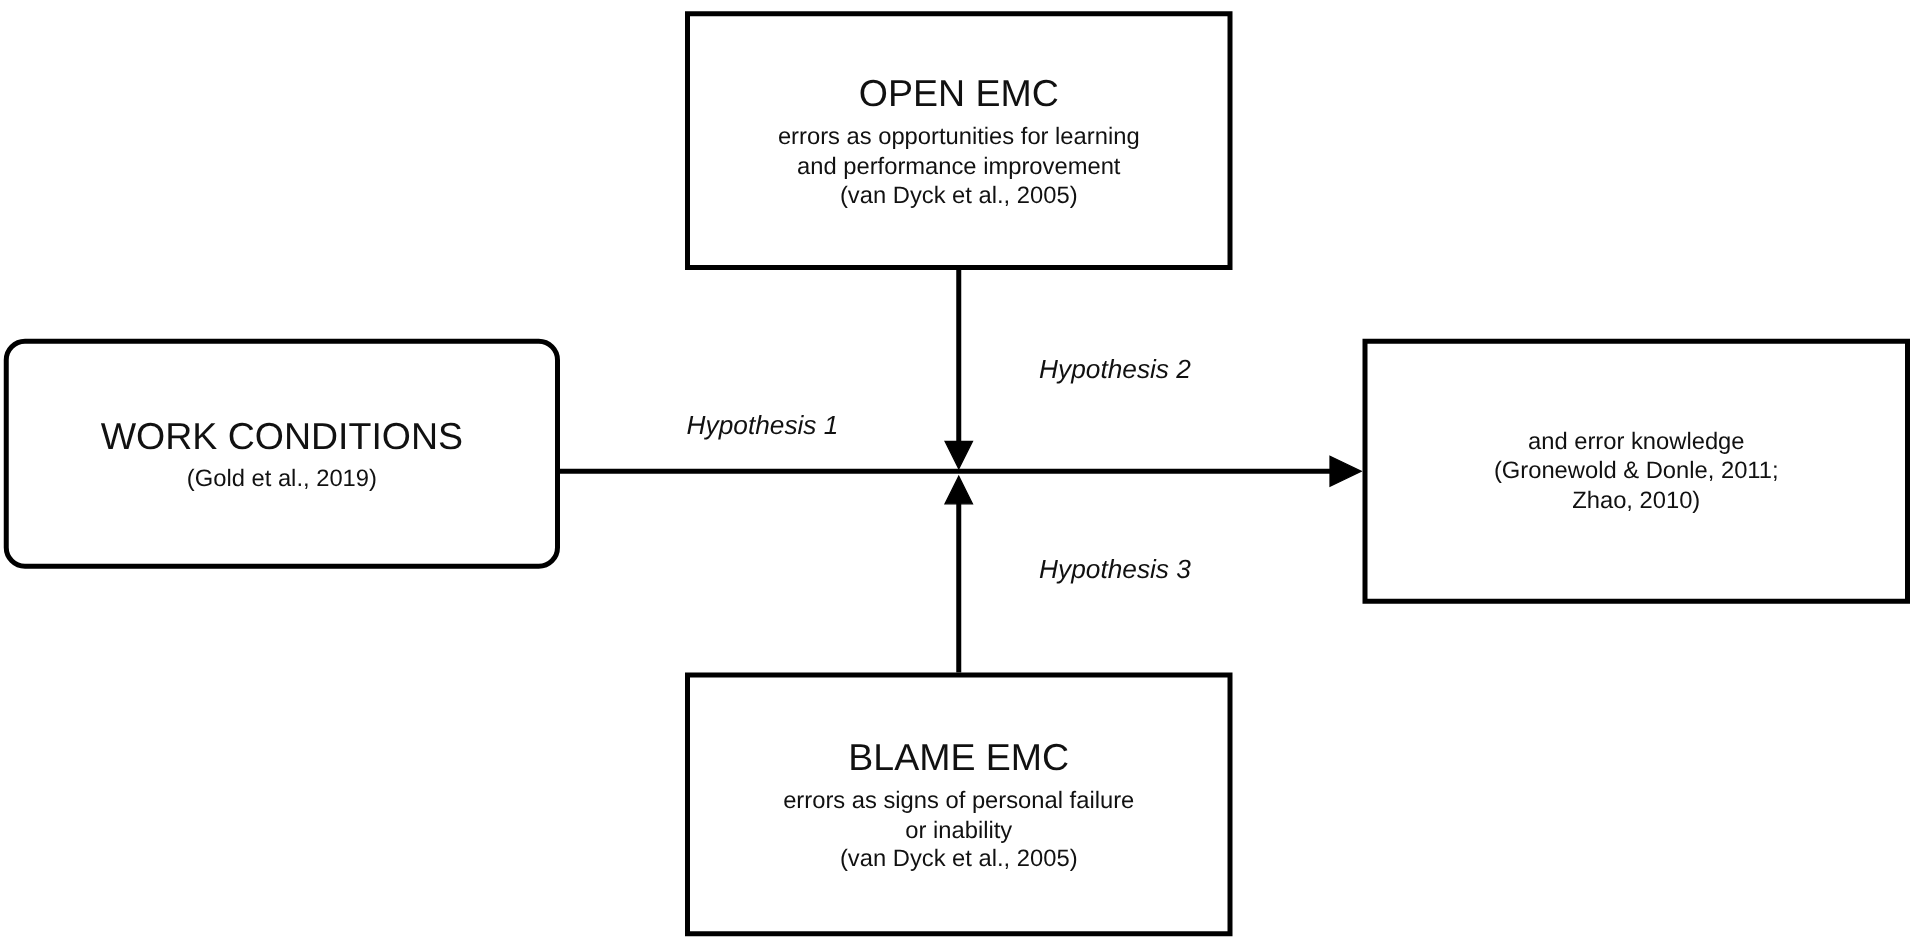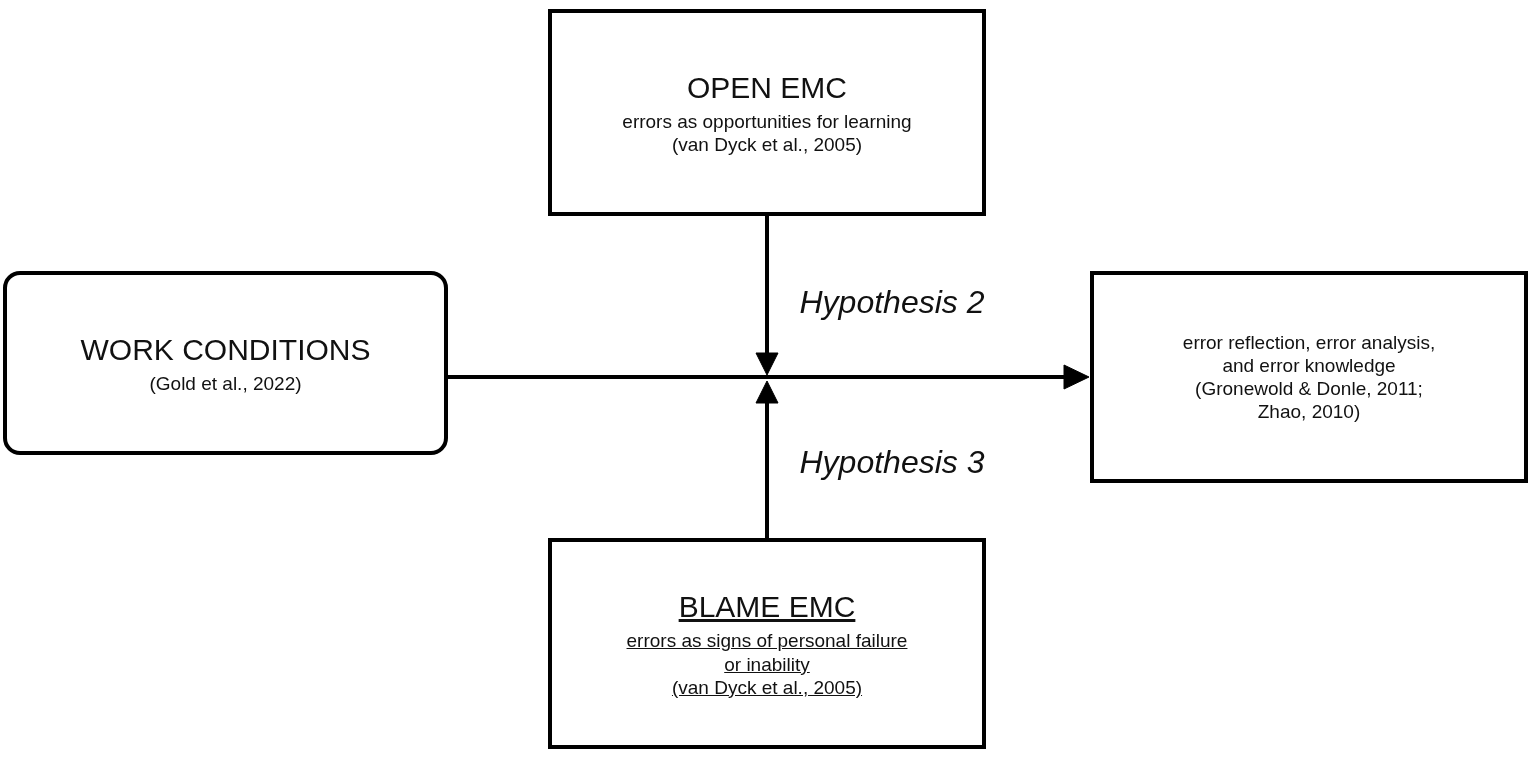--- a/index.html
+++ b/index.html
@@ -50,30 +50,30 @@
     margin-bottom: 4px;
     white-space: nowrap;
   }
   .box-line {
     font-size: 19px;
     line-height: 1.22;
     white-space: nowrap;
   }
   .hyp-label {
     position: absolute;
-    font-size: 32px;
+    font-size: 21px;
     font-style: italic;
     text-align: center;
     width: 240px;
     white-space: nowrap;
   }
   #box-open-emc      { left: 548px;  top: 9px;   width: 438px; height: 207px; }
   #box-work          { left: 3px;    top: 271px; width: 445px; height: 184px; border-radius: 17px; }
   #box-learning      { left: 1090px; top: 271px; width: 438px; height: 212px; }
-  #box-blame         { left: 548px;  top: 538px; width: 438px; height: 211px; text-decoration: underline; }
+  #box-blame         { left: 548px;  top: 538px; width: 438px; height: 211px; }
   #label-hypothesis1 { left: 490px;  top: 329px; }
   #label-hypothesis2 { left: 772px;  top: 284px; }
   #label-hypothesis3 { left: 772px;  top: 444px; }
 </style>
 </head>
 <body>
 
 <div class="canvas">
 
   <svg class="arrow-layer" viewBox="0 0 1535 757">
@@ -87,38 +87,39 @@
     </g>
     <g>
       <line x1="767" y1="540" x2="767" y2="400"></line>
       <polygon points="756,403 767,381 778,403"></polygon>
     </g>
   </svg>
 
   <div class="box" id="box-open-emc">
     <div class="box-title">OPEN EMC</div>
     <div class="box-line">errors as opportunities for learning</div>
+    <div class="box-line">and performance improvement</div>
     <div class="box-line">(van Dyck et al., 2005)</div>
   </div>
 
   <div class="box" id="box-work">
     <div class="box-title">WORK CONDITIONS</div>
-    <div class="box-line">(Gold et al., 2022)</div>
+    <div class="box-line">(Gold et al., 2019)</div>
   </div>
 
   <div class="box" id="box-learning">
-    <div class="box-line">error reflection, error analysis,</div>
     <div class="box-line">and error knowledge</div>
     <div class="box-line">(Gronewold &amp; Donle, 2011;</div>
     <div class="box-line">Zhao, 2010)</div>
   </div>
 
   <div class="box" id="box-blame">
     <div class="box-title">BLAME EMC</div>
     <div class="box-line">errors as signs of personal failure</div>
     <div class="box-line">or inability</div>
     <div class="box-line">(van Dyck et al., 2005)</div>
   </div>
 
+  <div class="hyp-label" id="label-hypothesis1">Hypothesis 1</div>
   <div class="hyp-label" id="label-hypothesis2">Hypothesis 2</div>
   <div class="hyp-label" id="label-hypothesis3">Hypothesis 3</div>
 
 </div>
 
 </body></html>

